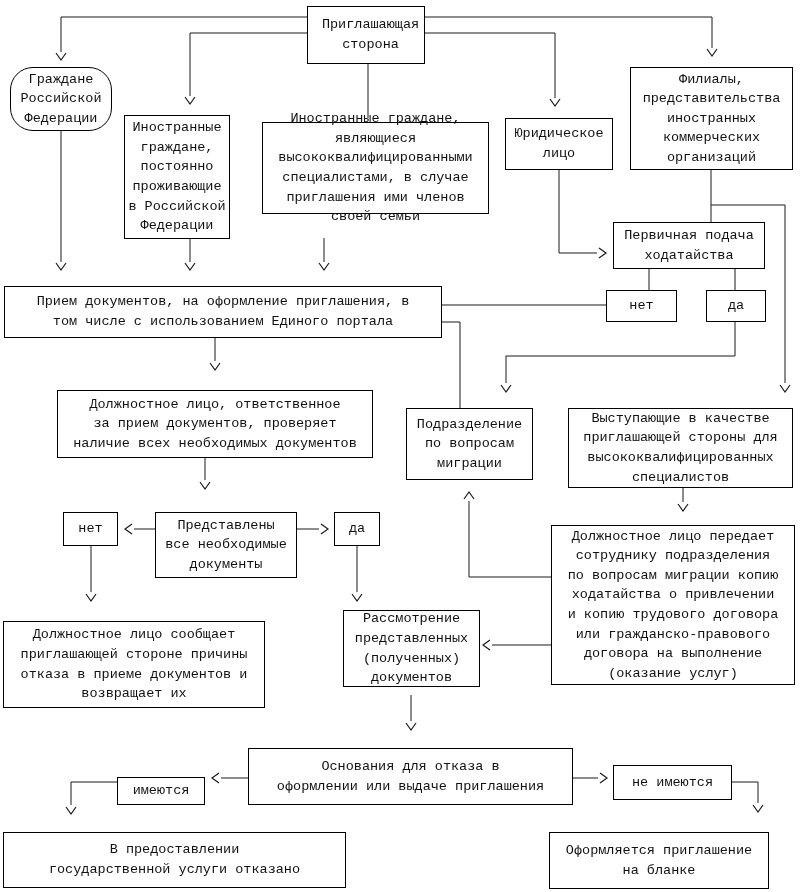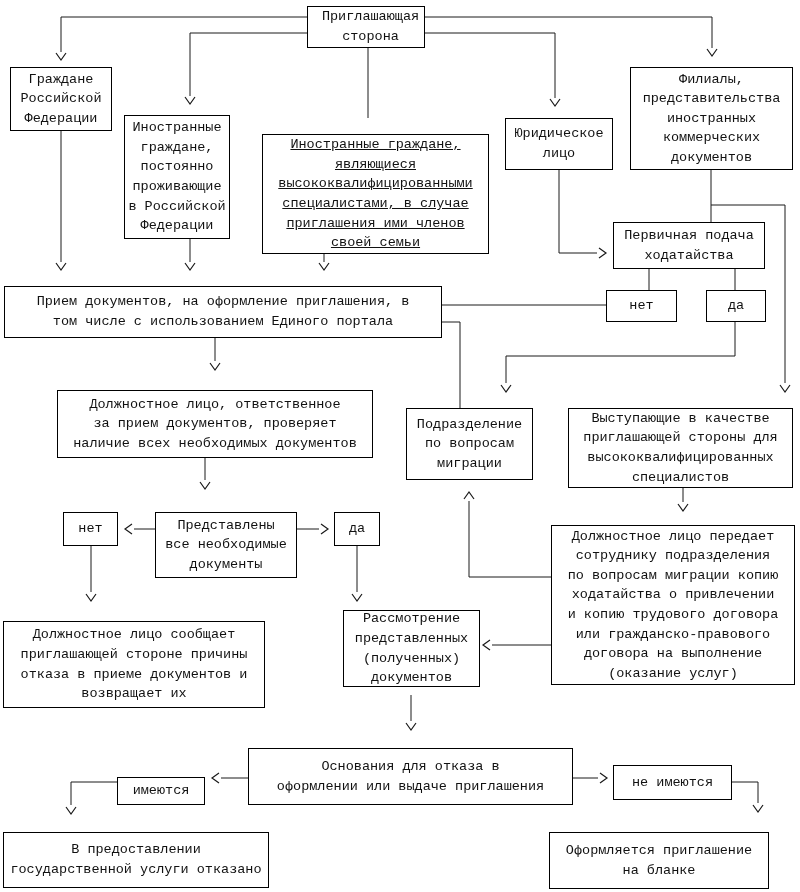--- a/index.html
+++ b/index.html
@@ -88,44 +88,44 @@
     <path class="head" d="M678 504 L683 511 L688 504"></path>
     <path class="head" d="M464 499 L469 492 L474 499"></path>
     <path class="head" d="M490 640 L483 645 L490 650"></path>
     <path class="head" d="M406 723 L411 730 L416 723"></path>
     <path class="head" d="M219 773 L212 778 L219 783"></path>
     <path class="head" d="M600 773 L607 778 L600 783"></path>
     <path class="head" d="M66 807 L71 814 L76 807"></path>
     <path class="head" d="M753 805 L758 812 L763 805"></path>
   </svg>
 
-  <div class="node" style="left:307px;top:6px;width:118px;height:42px;padding-left:12px;">Приглашающая
+  <div class="node" style="left:307px;top:6px;width:118px;height:58px;padding-left:12px;">Приглашающая
 сторона</div>
-  <div class="node" style="left:10px;top:67px;width:102px;height:64px;">Граждане
+  <div class="node" style="left:10px;top:67px;width:102px;height:64px;border-radius:23px;">Граждане
 Российской
 Федерации</div>
   <div class="node" style="left:124px;top:115px;width:106px;height:124px;">Иностранные
 граждане,
 постоянно
 проживающие
 в Российской
 Федерации</div>
-  <div class="node" style="left:262px;top:134px;width:227px;height:120px;text-decoration:underline;">Иностранные граждане,
+  <div class="node" style="left:262px;top:122px;width:227px;height:92px;">Иностранные граждане,
 являющиеся
 высококвалифицированными
 специалистами, в случае
 приглашения ими членов
 своей семьи</div>
   <div class="node" style="left:505px;top:118px;width:108px;height:52px;">Юридическое
 лицо</div>
   <div class="node" style="left:630px;top:67px;width:163px;height:103px;">Филиалы,
 представительства
 иностранных
 коммерческих
-документов</div>
+организаций</div>
   <div class="node" style="left:613px;top:222px;width:152px;height:47px;">Первичная подача
 ходатайства</div>
   <div class="node" style="left:606px;top:290px;width:71px;height:32px;">нет</div>
   <div class="node" style="left:706px;top:290px;width:60px;height:32px;">да</div>
   <div class="node" style="left:4px;top:286px;width:438px;height:52px;">Прием документов, на оформление приглашения, в
 том числе с использованием Единого портала</div>
   <div class="node" style="left:57px;top:390px;width:316px;height:68px;">Должностное лицо, ответственное
 за прием документов, проверяет
 наличие всех необходимых документов</div>
   <div class="node" style="left:406px;top:408px;width:127px;height:72px;">Подразделение
@@ -153,18 +153,18 @@
 по вопросам миграции копию
 ходатайства о привлечении
 и копию трудового договора
 или гражданско-правового
 договора на выполнение
 (оказание услуг)</div>
   <div class="node" style="left:117px;top:765px;width:88px;height:28px;margin-top:12px;">имеются</div>
   <div class="node" style="left:248px;top:748px;width:325px;height:57px;">Основания для отказа в
 оформлении или выдаче приглашения</div>
   <div class="node" style="left:613px;top:765px;width:119px;height:35px;">не имеются</div>
-  <div class="node" style="left:3px;top:832px;width:266px;height:56px;">В предоставлении
+  <div class="node" style="left:3px;top:832px;width:343px;height:56px;">В предоставлении
 государственной услуги отказано</div>
   <div class="node" style="left:549px;top:832px;width:220px;height:57px;">Оформляется приглашение
 на бланке</div>
 
 </div>
 
 </body></html>

